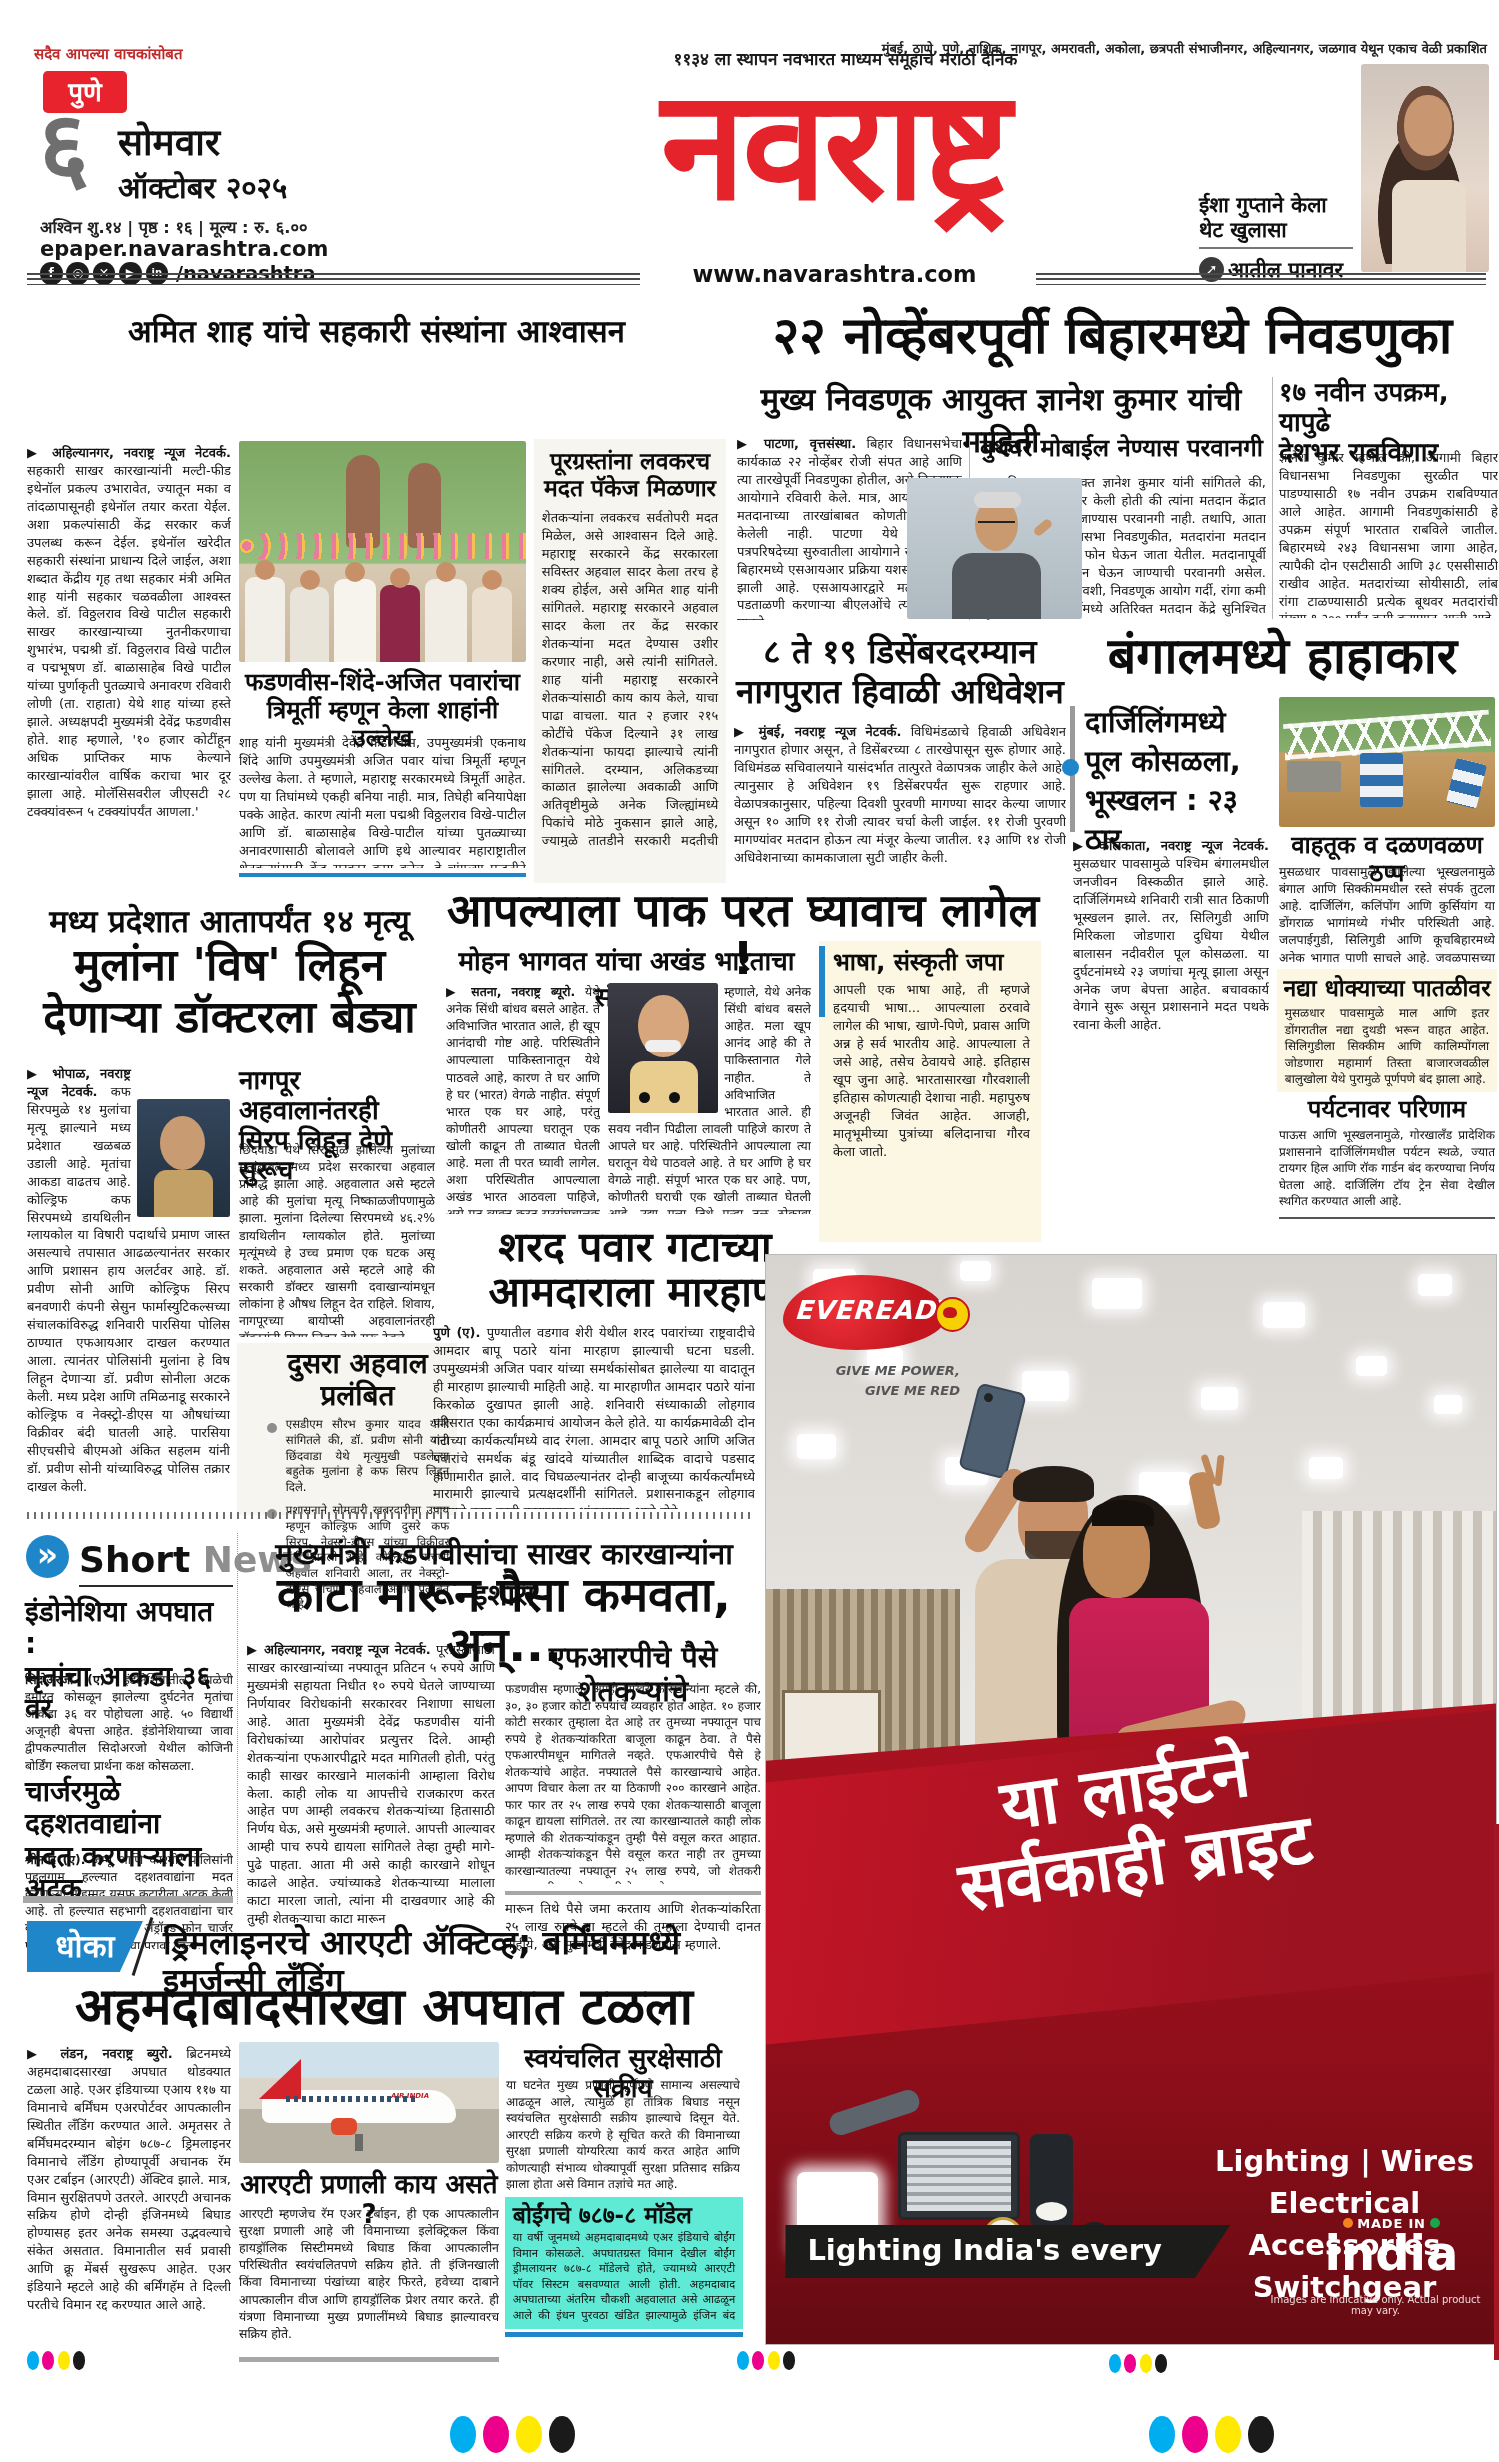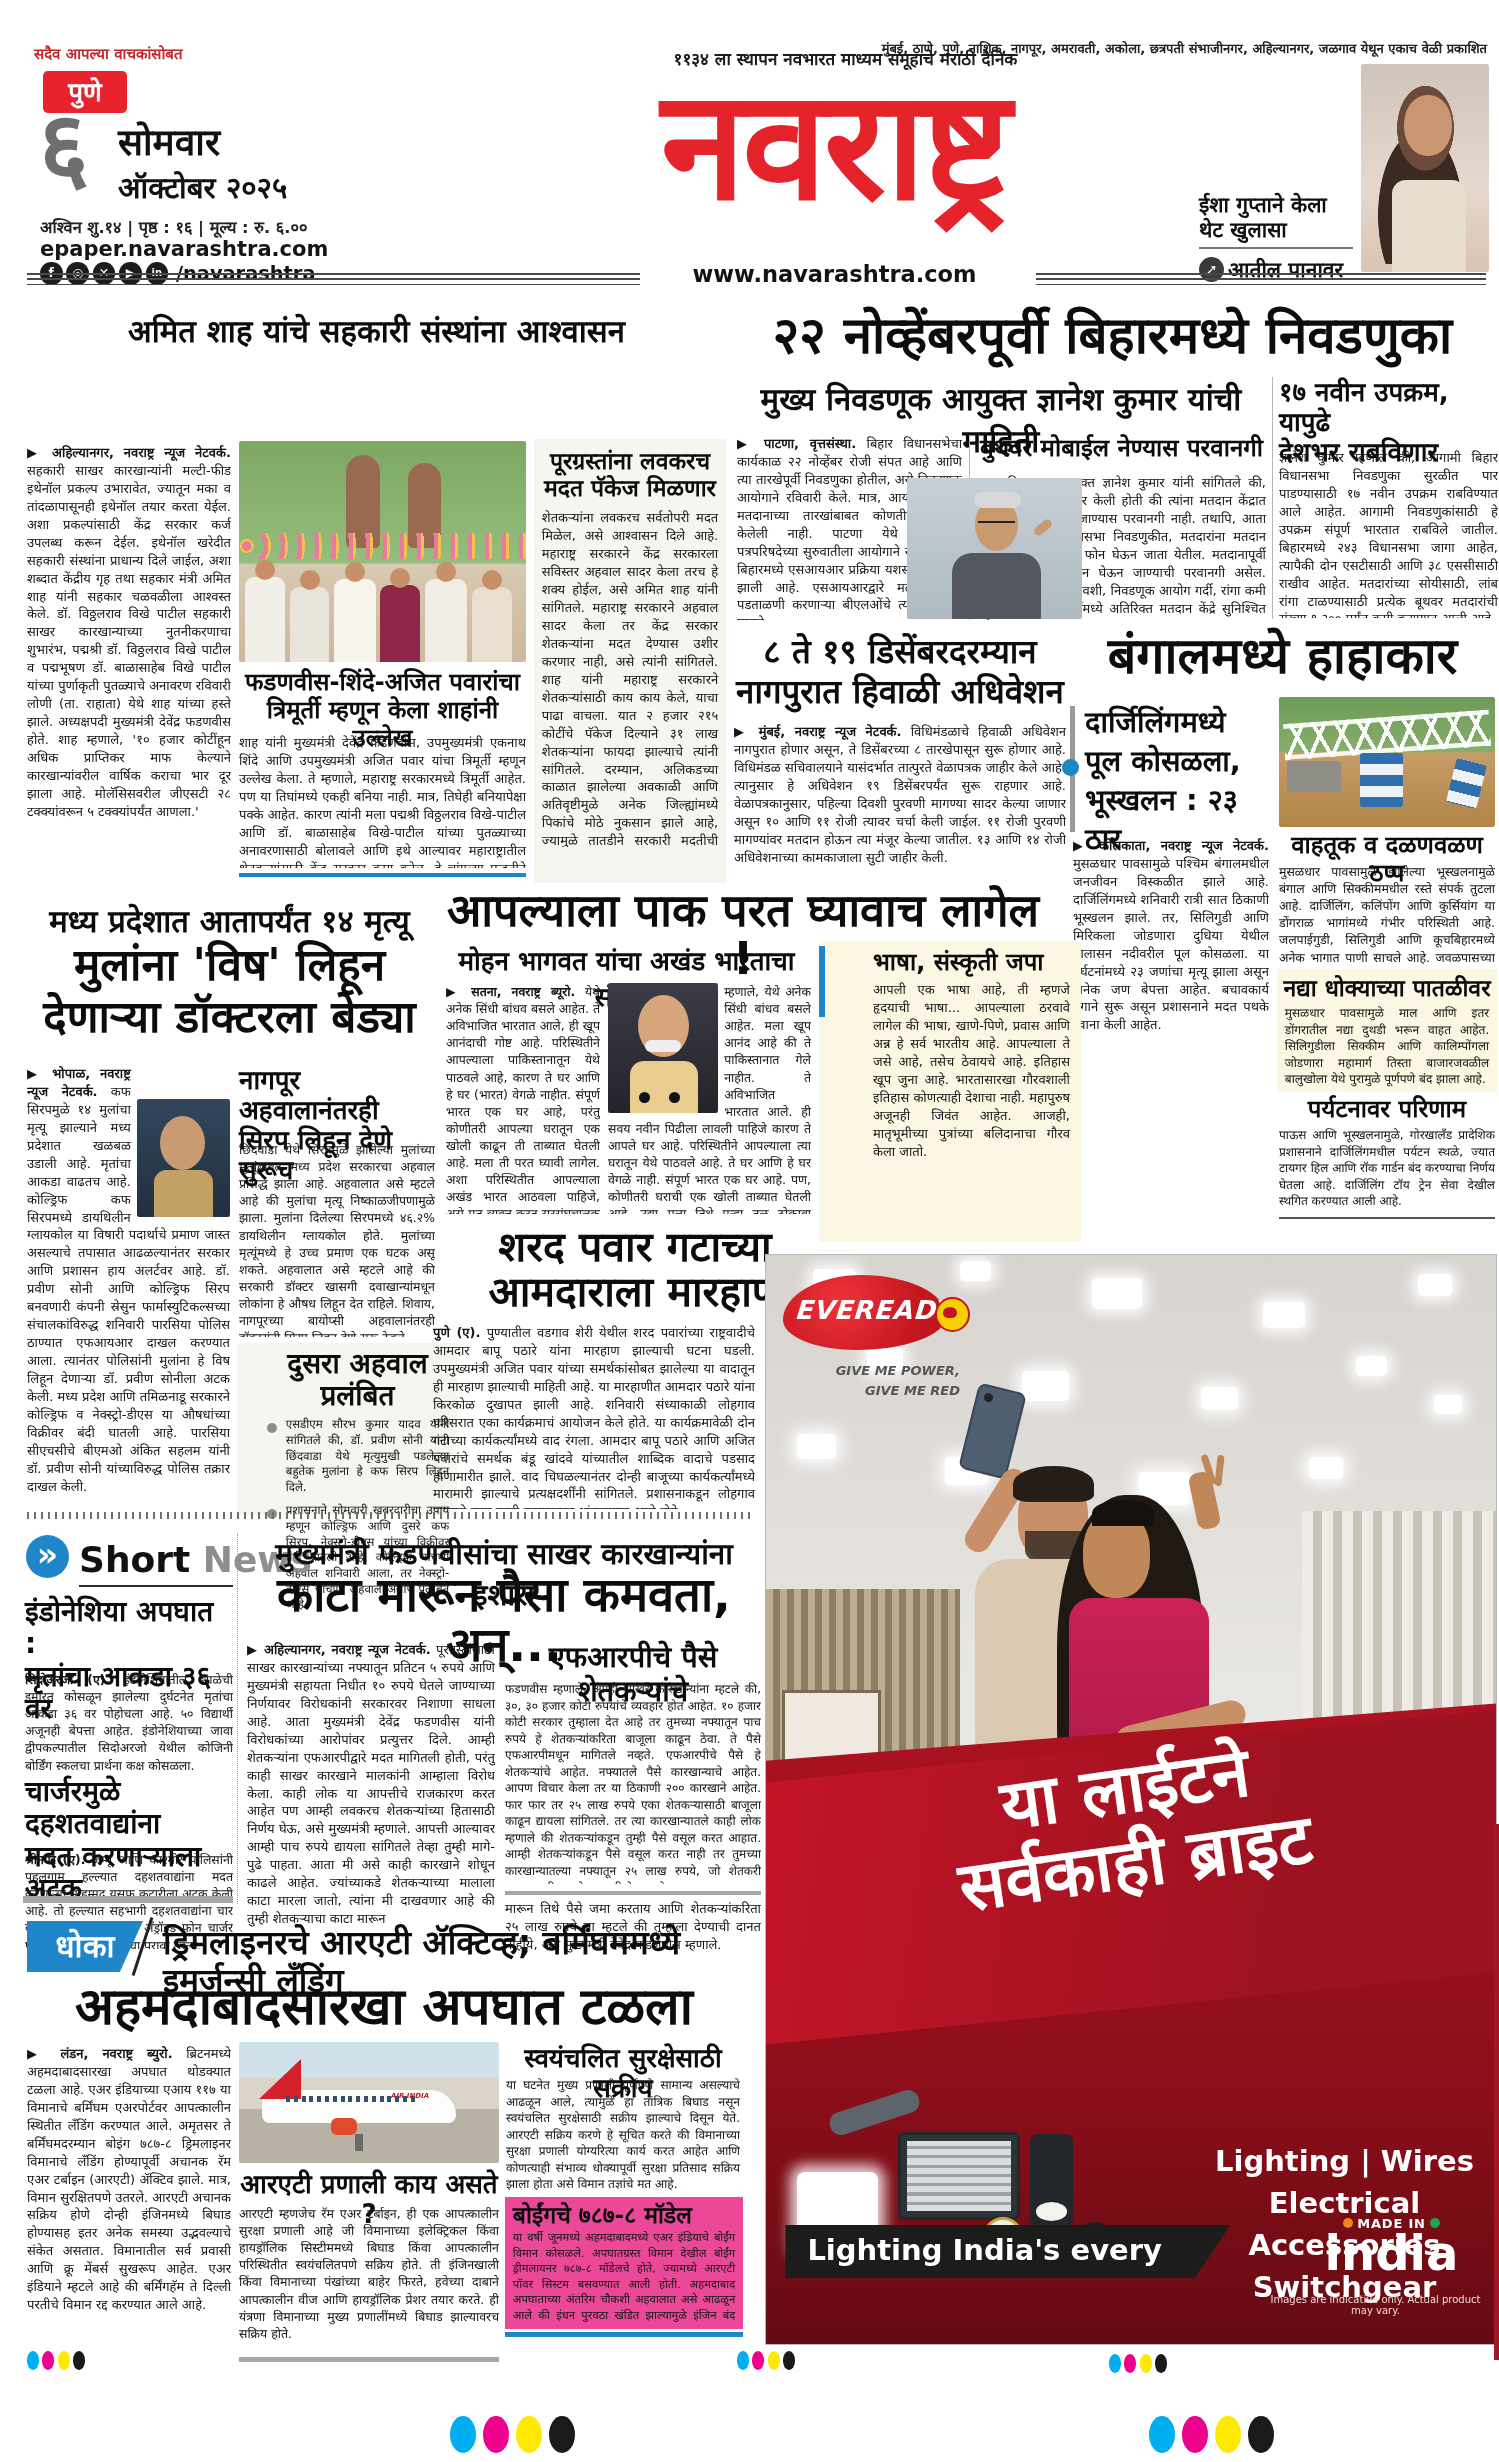--- a/index.html
+++ b/index.html
@@ -24,21 +24,21 @@
   .soc{display:inline-block;width:22.5px;height:22.5px;border-radius:50%;background:#1c1c1c;color:#fff;
        font-size:12.4px;font-weight:bold;text-align:center;line-height:22.5px;margin-right:3.9px;vertical-align:middle;}
   
   .cmyk span{display:inline-block;border-radius:50%;margin-right:3.9px;}
   .cmyk.small span{width:11.6px;height:18.6px;}
   .cmyk.big span{width:26px;height:37px;margin-right:7px;}
   .c1{background:#00aeef}.c2{background:#ec008c}.c3{background:#ffe900}.c4{background:#1a1a1a}
   
   .softbox{background:#f6f5f0;}
   .creambox{background:#fbf7e3;}
-  .bluebox{background:#ec4899;}
+  .bluebox{background:#5eead4;}
   .bullet-item{position:relative;padding-left:20px;margin-bottom:7.8px;text-align:justify;line-height:1.35;}
   .bullet-item:before{content:"";position:absolute;left:1.6px;top:5.4px;width:10px;height:10px;border-radius:50%;background:#8d8d8d;}
   
   .ph-group{background:linear-gradient(#7da763,#95bd7d 55%,#d8c9b2 56%,#cbb89d);}
   .ph-person{background:#c3ccd2;}
   .ph-bridge{background:linear-gradient(#6e9a58,#86ae6c 42%,#c69d66 43%,#b08448);}
   .statue{position:absolute;background:#9a6a50;border-radius:20px 20px 6.2px 6.2px;}
   .pers{position:absolute;border-radius:9.3px 9.3px 0 0;}
   .pers i{position:absolute;left:50%;top:-17px;transform:translateX(-50%);width:20px;height:20px;border-radius:50%;background:#c89068;}
   .truss{position:absolute;background:
@@ -216,21 +216,21 @@
   <div class="abs jc" style="left:608px;top:983px;width:203px;height:231px;font-size:12.4px;">
     <span class="photo" style="position:relative;float:left;width:110px;height:130px;margin:0 6.2px 3.1px 0;background:linear-gradient(#3c3c46,#23232b);border-radius:2.3px;display:block;">
       <span class="abs circle" style="left:29.5px;top:12.4px;width:51px;height:62px;background:#d7a67c;display:block;"></span>
       <span class="abs" style="left:37px;top:57px;width:36px;height:12.4px;background:#efefef;border-radius:6.2px;display:block;"></span>
       <span class="abs" style="left:22px;top:78px;width:68px;height:53px;background:#e9cd8e;border-radius:14px 14px 0 0;display:block;"></span>
       <span class="abs circle" style="left:31px;top:109px;width:11px;height:11px;background:#111;display:block;"></span>
       <span class="abs circle" style="left:61px;top:109px;width:11px;height:11px;background:#111;display:block;"></span>
     </span>
     <span>म्हणाले, येथे अनेक सिंधी बांधव बसले आहेत. मला खूप आनंद आहे की ते पाकिस्तानात गेले नाहीत. ते अविभाजित भारतात आले. ही सवय नवीन पिढीला लावली पाहिजे कारण ते आपले घर आहे. परिस्थितीने आपल्याला त्या घरातून येथे पाठवले आहे. ते घर आणि हे घर वेगळे नाही. संपूर्ण भारत एक घर आहे. पण, कोणीतरी घराची एक खोली ताब्यात घेतली आहे. उद्या मला तिथे पुन्हा तळ ठोकावा लागेल.</span>
   </div>
-  <div class="abs creambox" style="left:819px;top:941px;width:222px;height:301px;padding-left:40px;">
+  <div class="abs creambox" style="left:819px;top:941px;width:222px;height:301px;">
     <div class="abs" style="left:0;top:4.7px;width:6.2px;height:71px;background:#1f86c9;"></div>
     <div class="sub" style="font-size:24px;padding:7.8px 9.3px 3.1px 14px;">भाषा, संस्कृती जपा</div>
     <div class="jc" style="font-size:13px;padding:1.6px 11px 0 14px;height:241px;">आपली एक भाषा आहे, ती म्हणजे हृदयाची भाषा... आपल्याला ठरवावे लागेल की भाषा, खाणे-पिणे, प्रवास आणि अन्न हे सर्व भारतीय आहे. आपल्याला ते जसे आहे, तसेच ठेवायचे आहे. इतिहास खूप जुना आहे. भारतासारखा गौरवशाली इतिहास कोणत्याही देशाचा नाही. महापुरुष अजूनही जिवंत आहेत. आजही, मातृभूमीच्या पुत्रांच्या बलिदानाचा गौरव केला जातो.</div>
   </div>
 
   <div class="abs hl pre" style="left:452px;top:1225px;width:366px;font-size:41px;line-height:1.1;">शरद पवार गटाच्या
 आमदाराला मारहाण</div>
   <div class="abs jc" style="left:433px;top:1324px;width:322px;height:185px;font-size:13px;">
     <b>पुणे (ए).</b>
     <span>पुण्यातील वडगाव शेरी येथील शरद पवारांच्या राष्ट्रवादीचे आमदार बापू पठारे यांना मारहाण झाल्याची घटना घडली. उपमुख्यमंत्री अजित पवार यांच्या समर्थकांसोबत झालेल्या या वादातून ही मारहाण झाल्याची माहिती आहे. या मारहाणीत आमदार पठारे यांना किरकोळ दुखापत झाली आहे. शनिवारी संध्याकाळी लोहगाव परिसरात एका कार्यक्रमाचं आयोजन केले होते. या कार्यक्रमावेळी दोन गटाच्या कार्यकर्त्यांमध्ये वाद रंगला. आमदार बापू पठारे आणि अजित पवारांचे समर्थक बंडू खांदवे यांच्यातील शाब्दिक वादाचे पडसाद हाणामारीत झाले. वाद चिघळल्यानंतर दोन्ही बाजूच्या कार्यकर्त्यांमध्ये मारामारी झाल्याचे प्रत्यक्षदर्शींनी सांगितले. प्रशासनाकडून लोहगाव रस्त्याचे काम काही कारणास्तव थांबवण्यात आले होते.</span>

